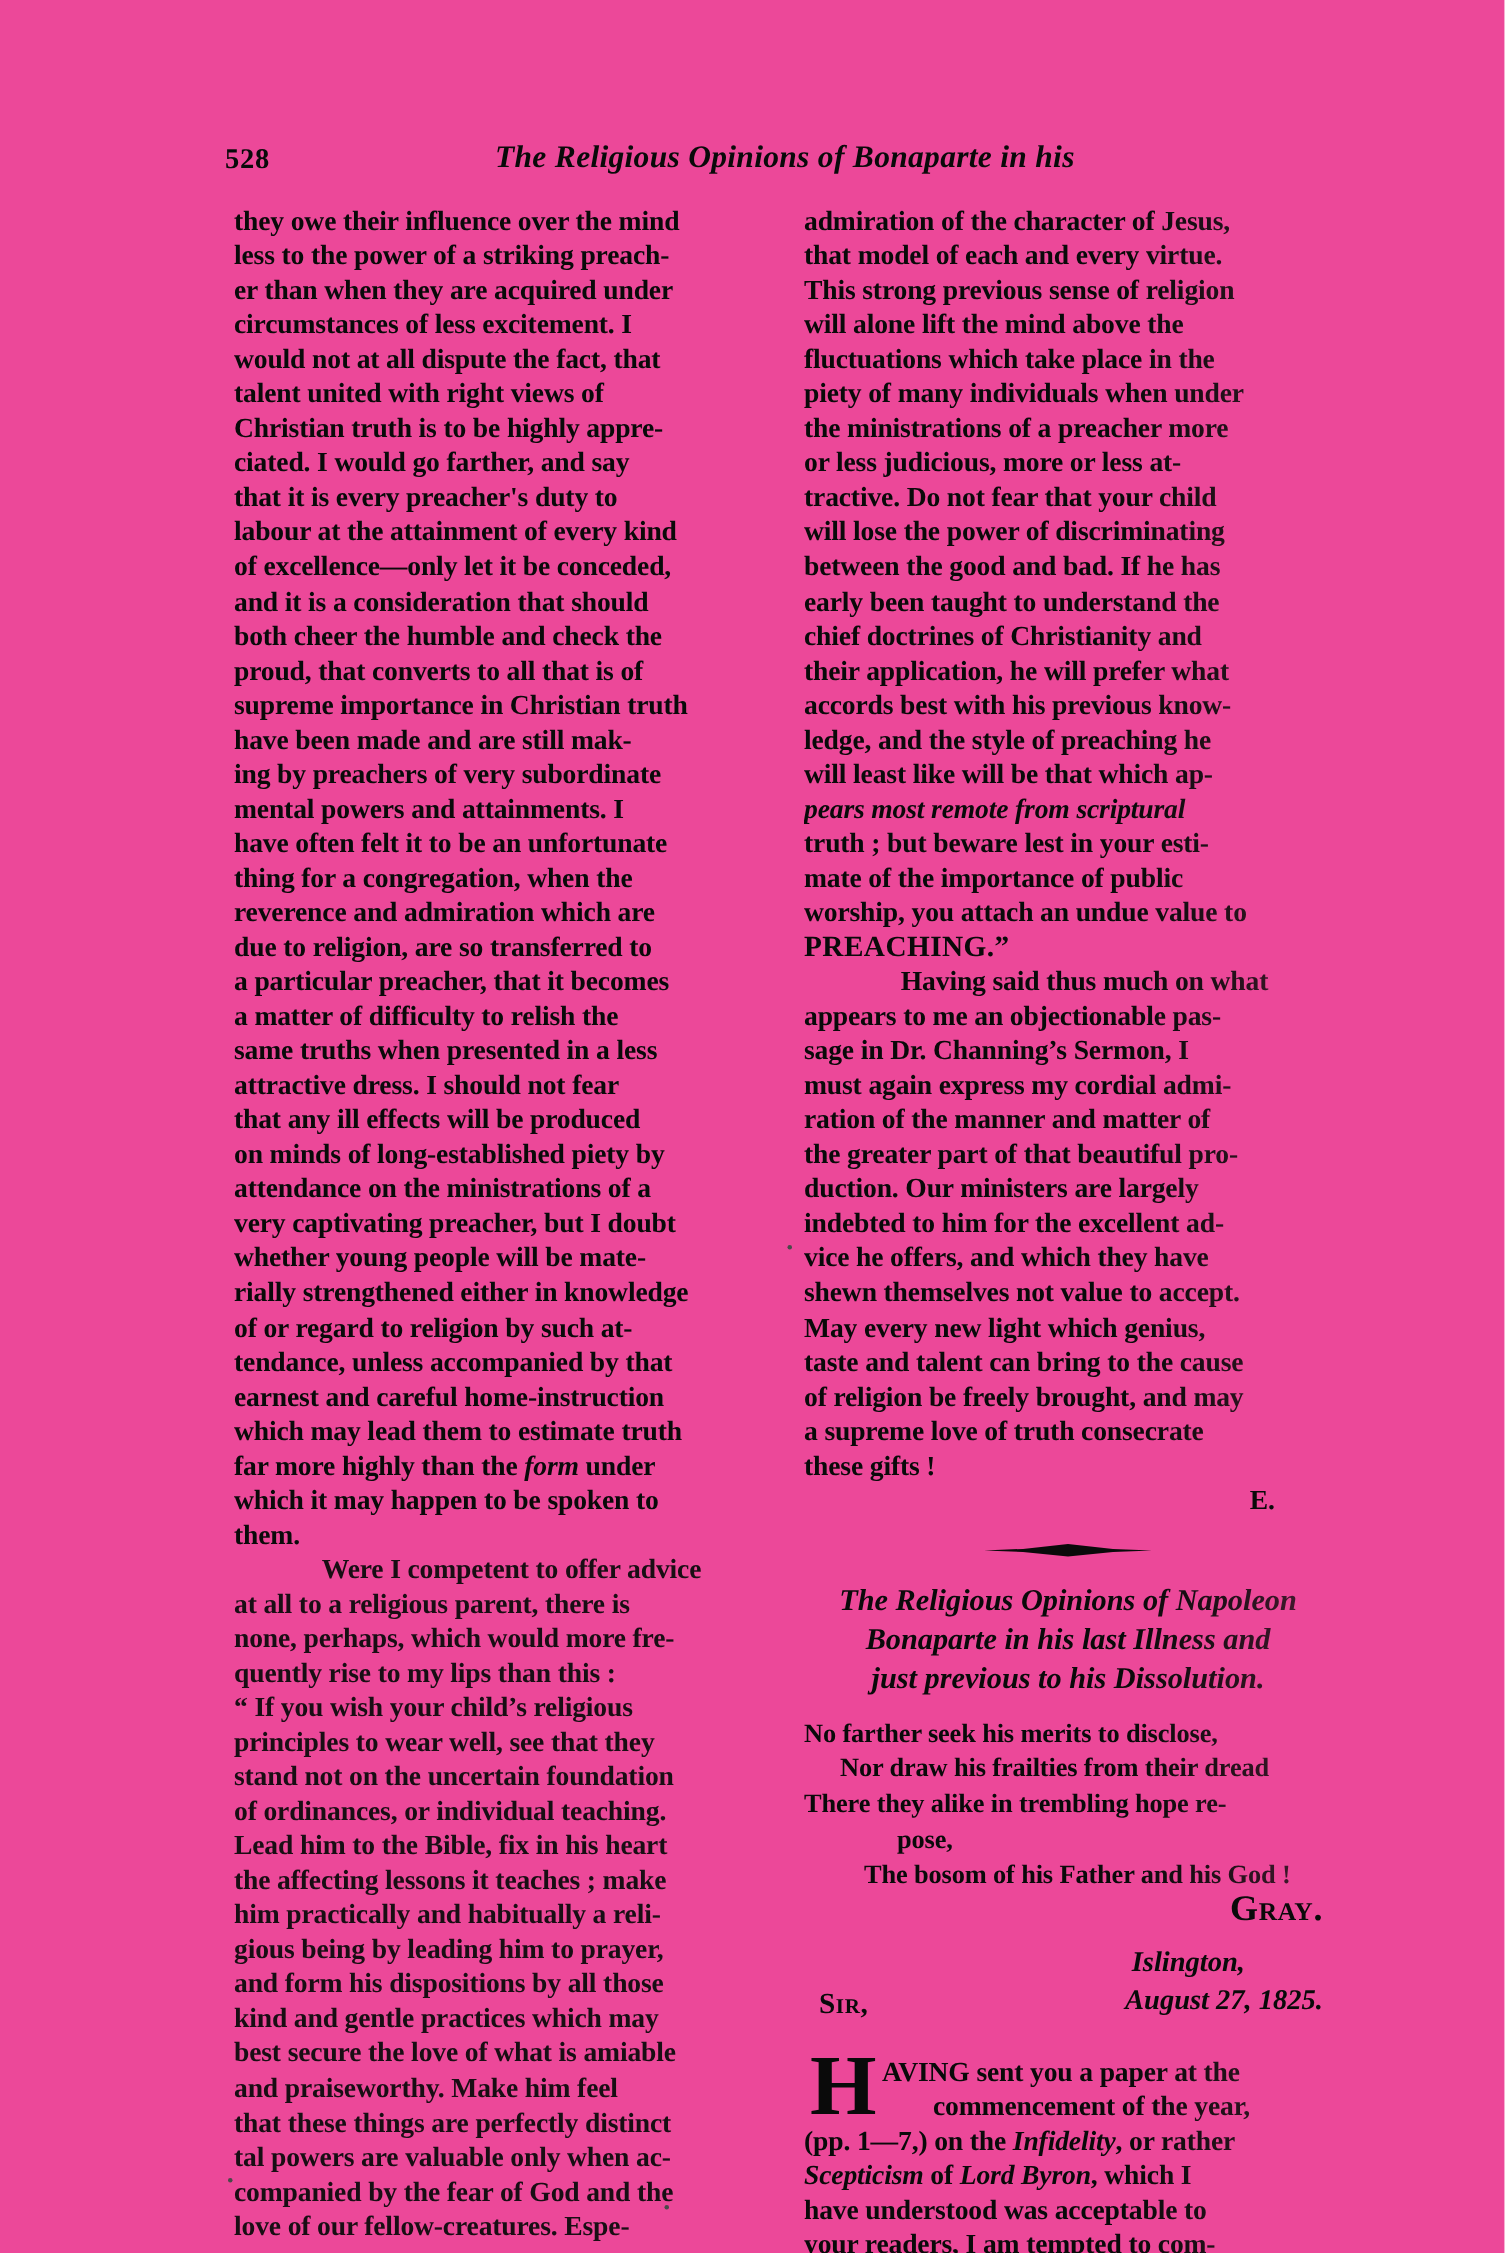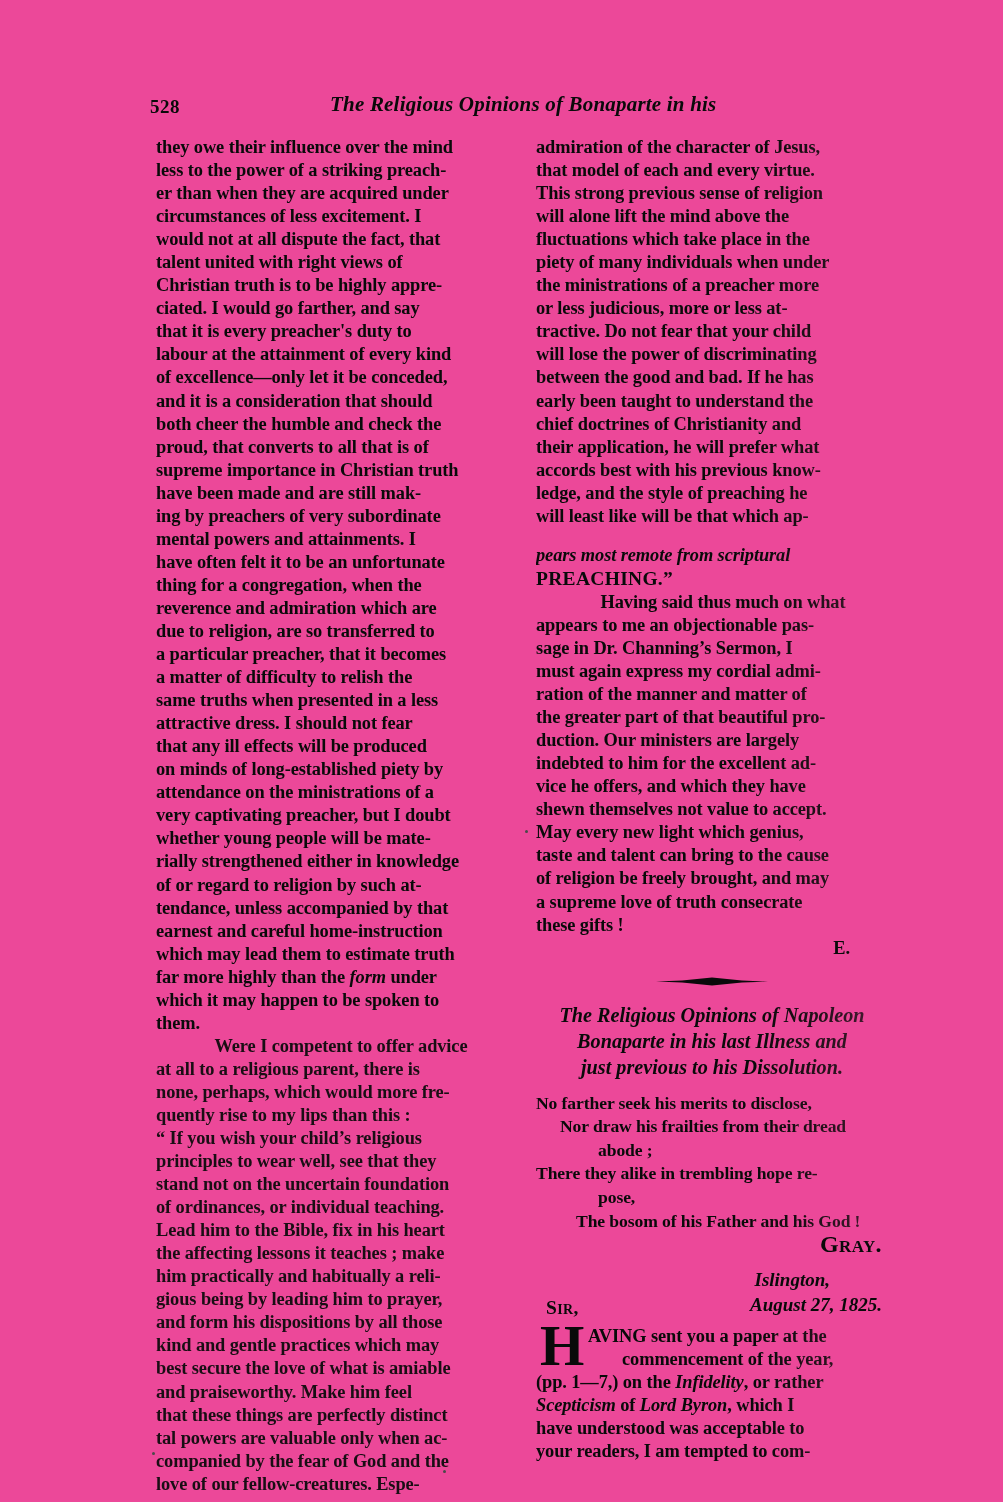--- a/index.html
+++ b/index.html
@@ -56,21 +56,21 @@
 
   
   .ln {
     display: block;
     font-size: 18.4px;
     line-height: 23.05px;
     font-weight: 700;
     white-space: nowrap;
     letter-spacing: -0.1px;
   }
-  .ln.i  { font-style: italic; margin-top: 16px; }
+  .ln.i  { font-style: italic; }
   .ln .i { font-style: italic; }
   .ln .sc {
     font-variant: small-caps;
     font-size: 19.5px;
     letter-spacing: 0.3px;
   }
   .ind { padding-left: 22px; text-align: center; }
 
   
   .col-right .ln {
@@ -162,21 +162,21 @@
   .dropcap-block { position: relative; }
   .dropcap {
     position: absolute;
     left: 4px;
     top: -2px;
     font-size: 57px;
     line-height: 45px;
     font-weight: 700;
     font-family: "Liberation Serif", "DejaVu Serif", serif;
   }
-  .dc-l1 { padding-left: 52px; }
+  .dc-l1 { padding-left: 52px; margin-top: 16px; }
   .dc-l2 { padding-left: 86px; }
 
   
   .faded { opacity: 0.93; }
 
   .stray-dot {
     position: absolute;
     width: 3px; height: 3px;
     background: #4a4a4a;
     border-radius: 50%;
@@ -283,20 +283,25 @@
         <span class="ln fade">early been taught to understand the</span>
         <span class="ln fade">chief  doctrines  of  Christianity and</span>
         <span class="ln fade">their application, he will prefer what</span>
         <span class="ln fade">accords best with his previous know-</span>
         <span class="ln fade">ledge, and the style of preaching he</span>
         <span class="ln fade">will least like will be that which ap-</span>
       </div>
     <div id="rc-it">
         <span class="ln i fade">pears most remote from scriptural</span>
       </div>
+    <div id="rc-p1b">
+        <span class="ln fade">truth ; but beware lest in your esti-</span>
+        <span class="ln fade">mate of the importance of public</span>
+        <span class="ln fade">worship, you attach an undue value to</span>
+      </div>
 
     <span class="ln fade">
       <span class="sc">PREACHING.”</span>
     </span>
 
     <div id="rc-p2">
         <span class="ln ind fade">Having said thus much on what</span>
         <span class="ln fade">appears to me an objectionable pas-</span>
         <span class="ln fade">sage in Dr. Channing’s Sermon, I</span>
         <span class="ln fade">must again express my cordial admi-</span>
@@ -321,21 +326,20 @@
 
     <div class="art-title" id="art-title">
         <span class="ln fade">The Religious Opinions of Napoleon</span>
         <span class="ln fade">Bonaparte in his last Illness and</span>
         <span class="ln fade">just previous to his Dissolution.</span>
       </div>
 
     <div class="verse" id="verse">
         <span class="ln fade">No farther seek his merits to disclose,</span>
         <span class="ln v-ind1 fade">Nor draw his frailties from their dread</span>
-        <span class="ln v-ind2 fade">abode ;</span>
         <span class="ln fade">There they alike in trembling hope re-</span>
         <span class="ln v-ind2 fade">pose,</span>
         <span class="ln v-ind3 fade">The bosom of his Father and his God !</span>
       </div>
     <span class="attrib">Gray.</span>
 
     <div class="dateline">
       <span class="place">Islington,</span>
       <span class="date">August 27, 1825.</span>
       <span class="salut">Sir,</span>

